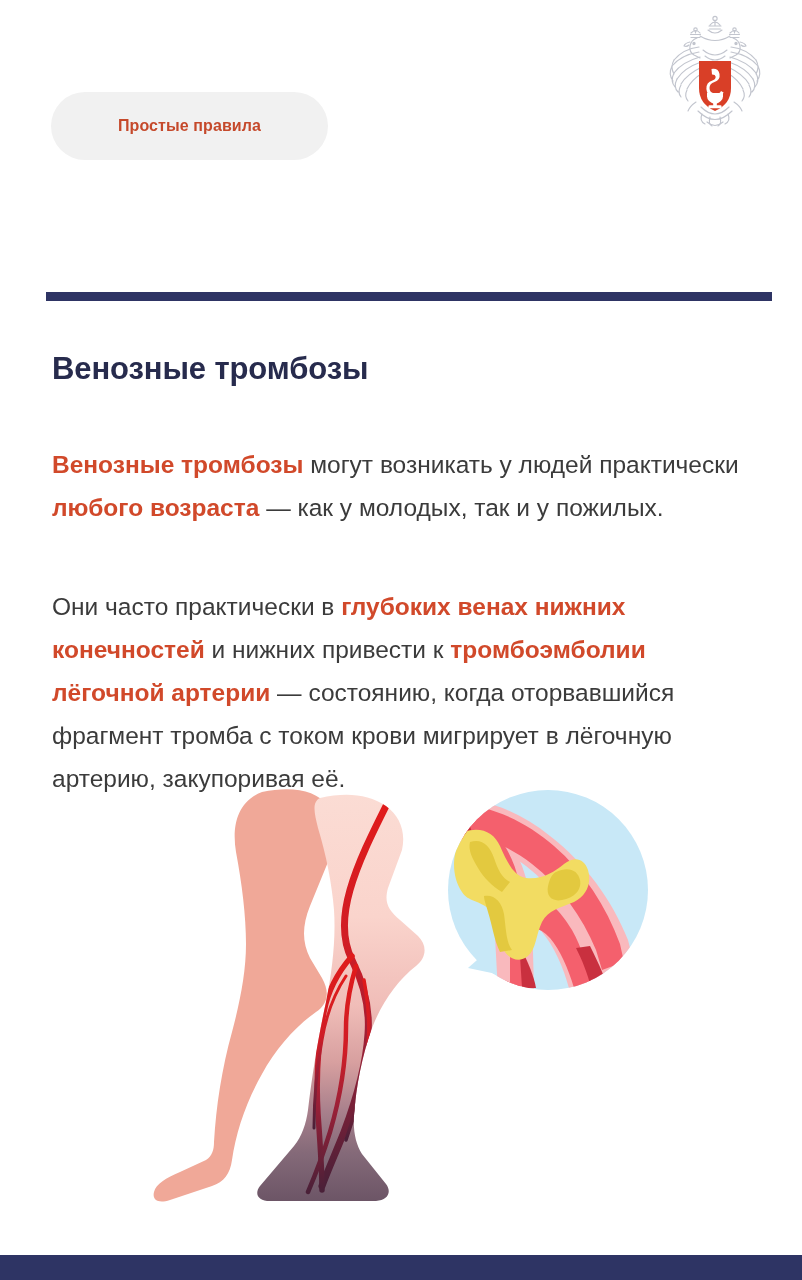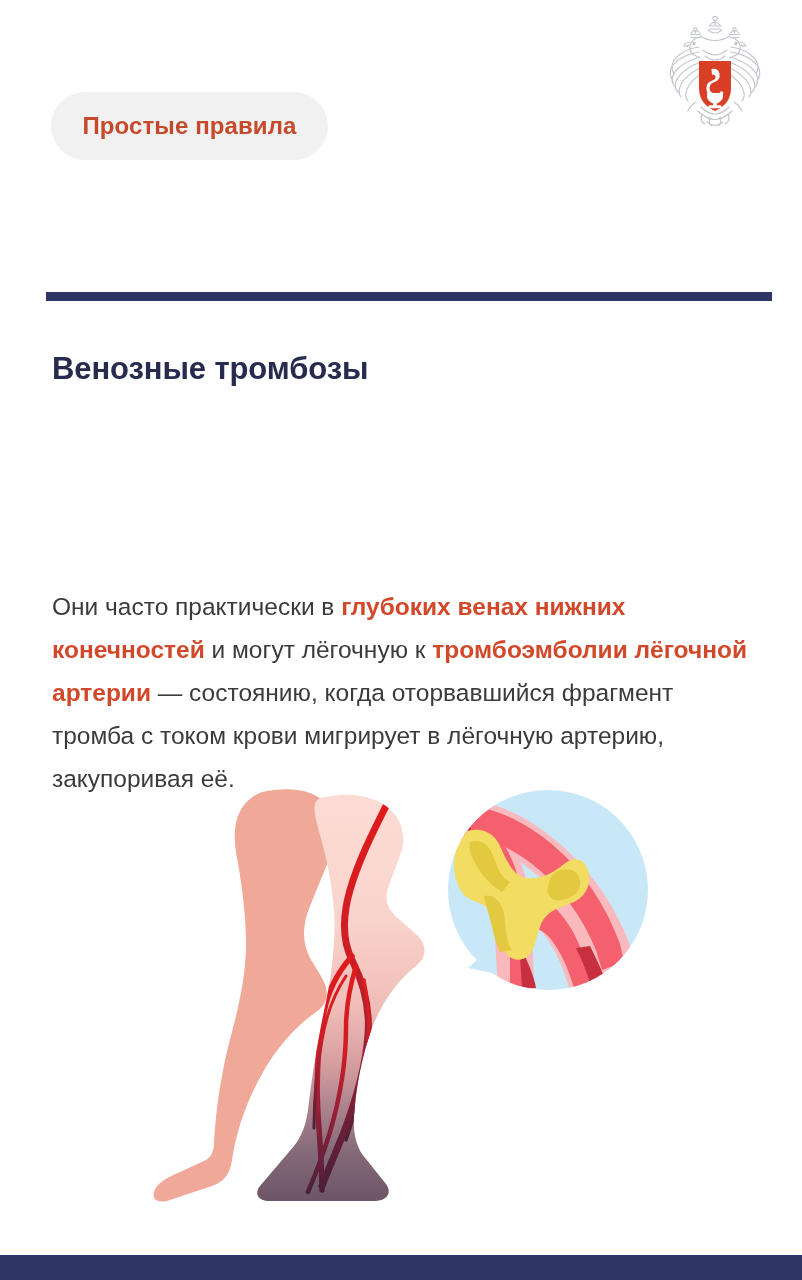--- a/index.html
+++ b/index.html
@@ -38,21 +38,21 @@
     left: 51px;
     width: 277px;
     height: 68px;
     border-radius: 34px;
     background: #f1f1f1;
     display: flex;
     align-items: center;
     justify-content: center;
   }
   .badge-label {
-    font-size: 24px;
+    font-size: 16px;
     font-weight: bold;
     color: #c5492b;
     letter-spacing: 0.1px;
     white-space: nowrap;
     text-align: right;
   }
 
   
   .rule {
     position: absolute;
@@ -182,22 +182,23 @@
   </div>
 
   <div class="badge">
     <span class="badge-label">Простые правила</span>
   </div>
 
   <div class="rule"></div>
 
   <h1 class="heading">Венозные тромбозы</h1>
 
-
-  <p class="copy p2"><span>Они часто практически в </span><span class="hl">глубоких венах нижних конечностей</span><span> и могут лёгочную к </span><span class="hl">тромбоэмболии лёгочной артерии</span><span> — состоянию, когда оторвавшийся фрагмент тромба с током крови мигрирует в лёгочную артерию, закупоривая её.</span></p>
+  <p class="copy p1"><span class="hl">Венозные тромбозы</span><span> могут возникать у людей практически </span><span class="hl">любого возраста</span><span> — как у молодых, так и у пожилых.</span></p>
+
+  <p class="copy p2"><span>Они часто практически в </span><span class="hl">глубоких венах нижних конечностей</span><span> и нижних привести к </span><span class="hl">тромбоэмболии лёгочной артерии</span><span> — состоянию, когда оторвавшийся фрагмент тромба с током крови мигрирует в лёгочную артерию, закупоривая её.</span></p>
 
   <div class="illustration">
     <svg viewBox="0 0 520 440" xmlns="http://www.w3.org/2000/svg" aria-hidden="true">
       <defs>
         <linearGradient id="frontLegGrad" x1="0" y1="0" x2="0" y2="1">
           <stop offset="0%" stop-color="#fbdcd4"></stop>
           <stop offset="30%" stop-color="#fad4cc"></stop>
           <stop offset="52%" stop-color="#f0bdb8"></stop>
           <stop offset="66%" stop-color="#d79f9f"></stop>
           <stop offset="78%" stop-color="#a8808c"></stop>

